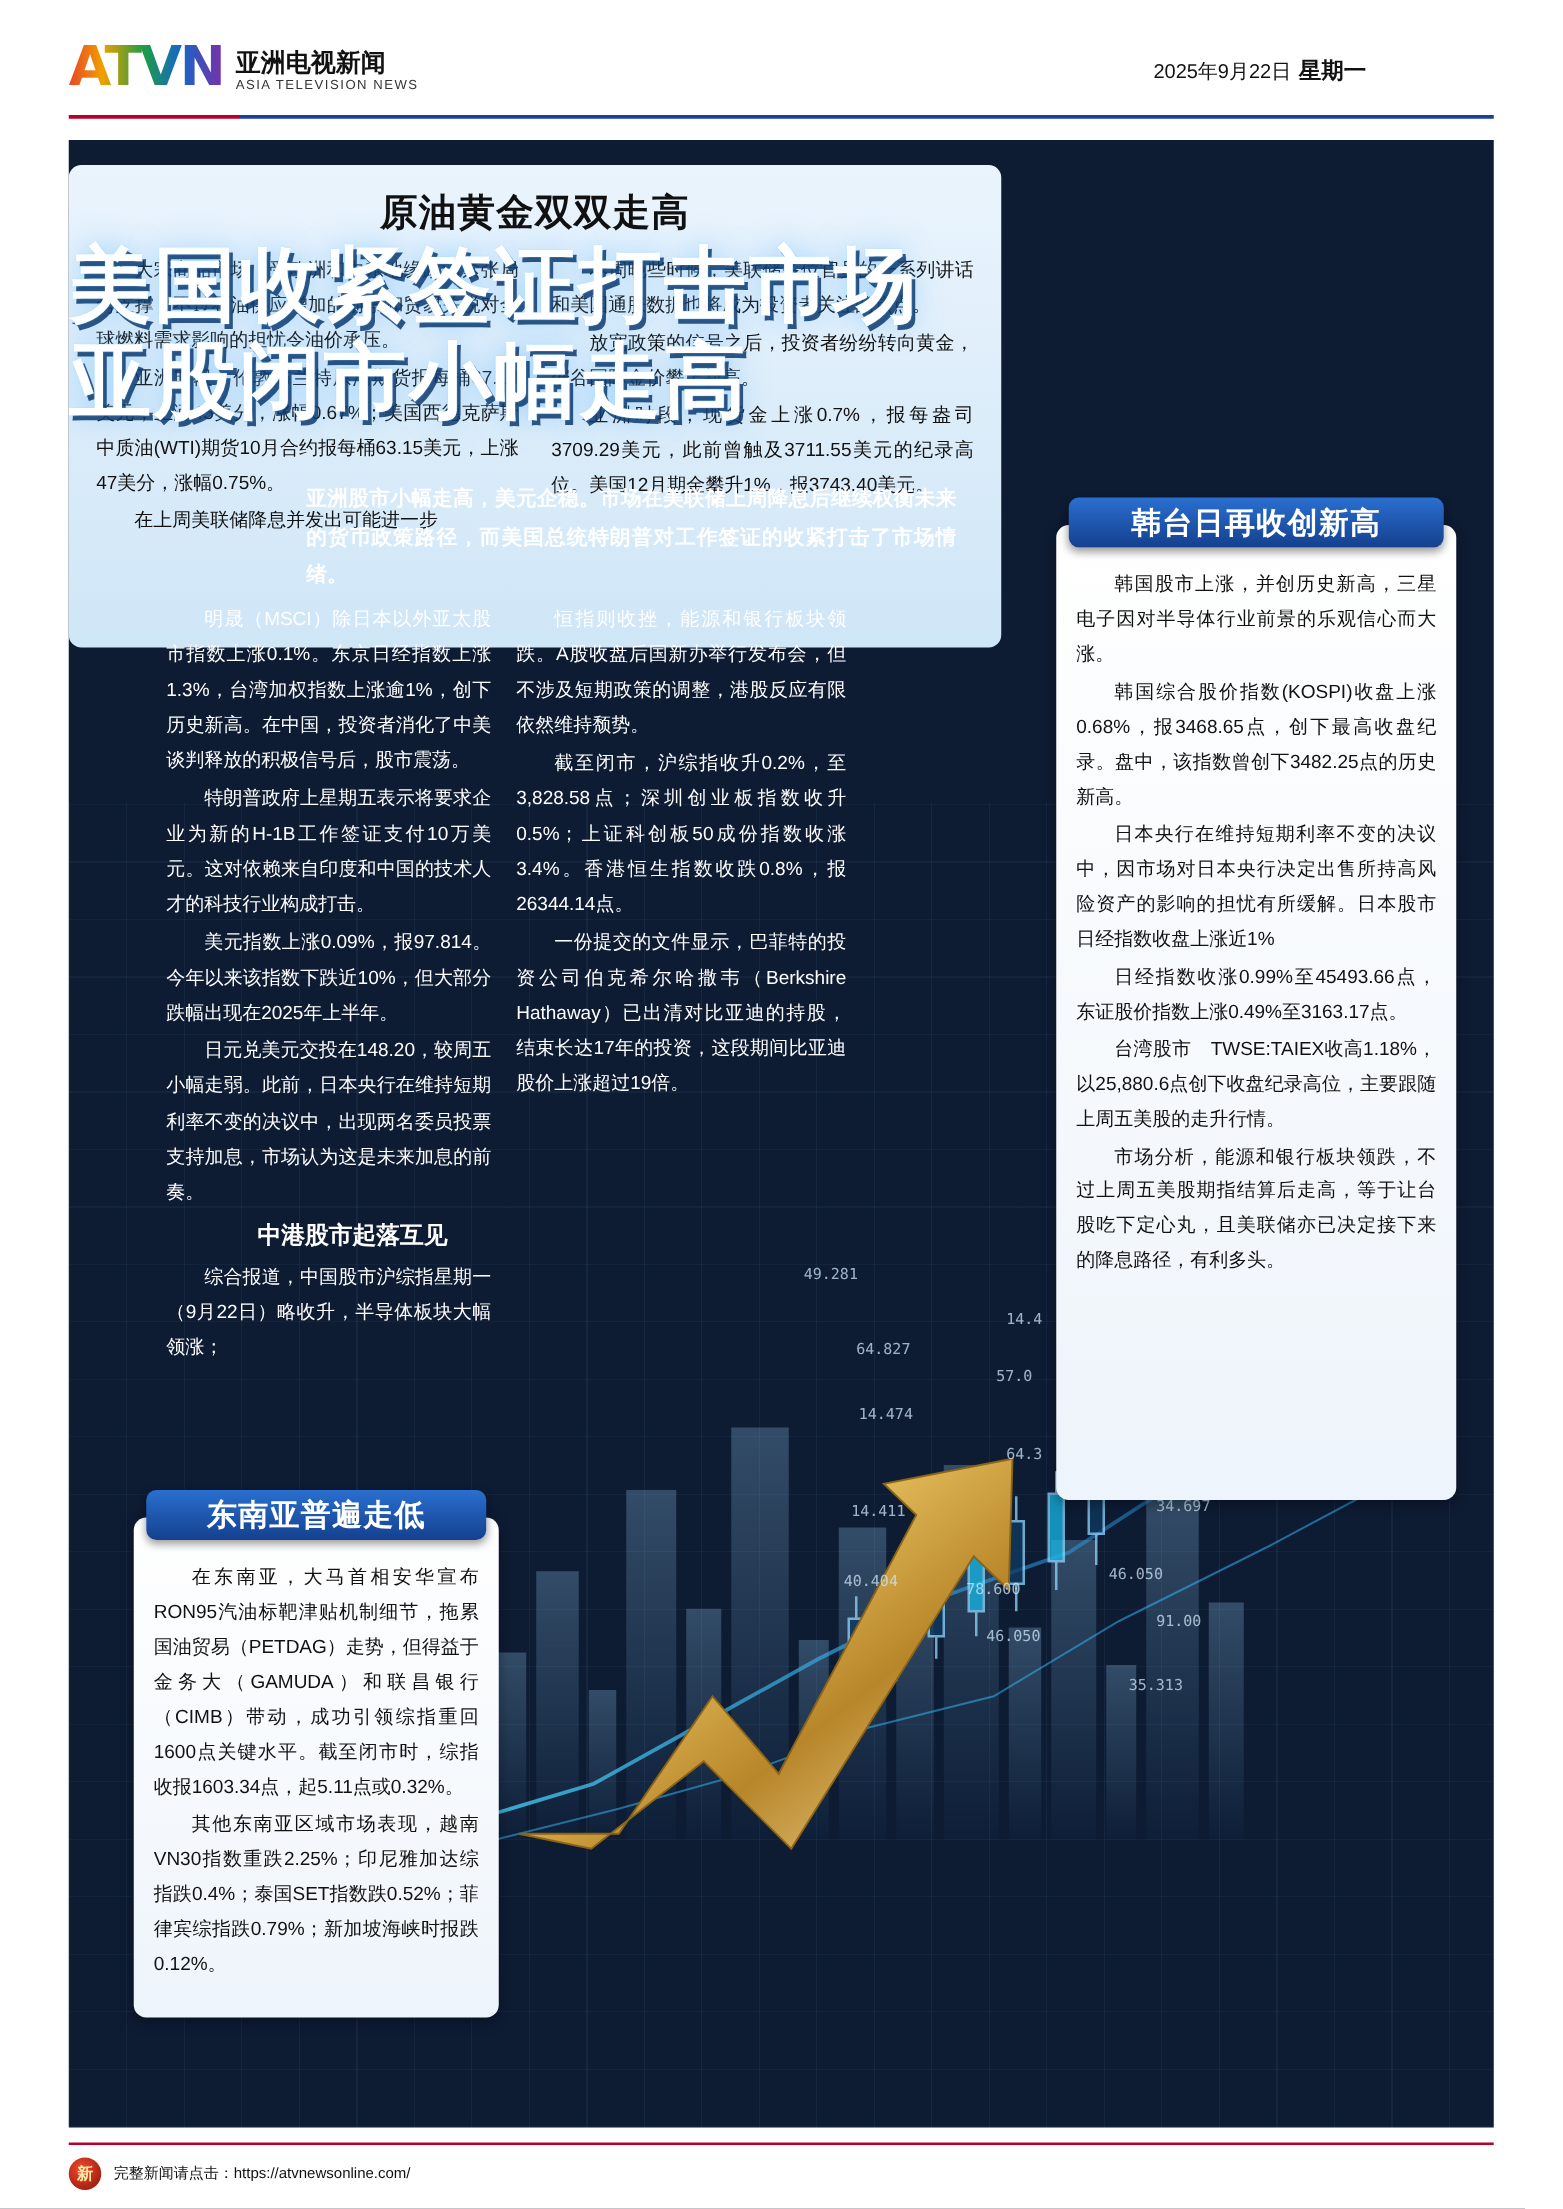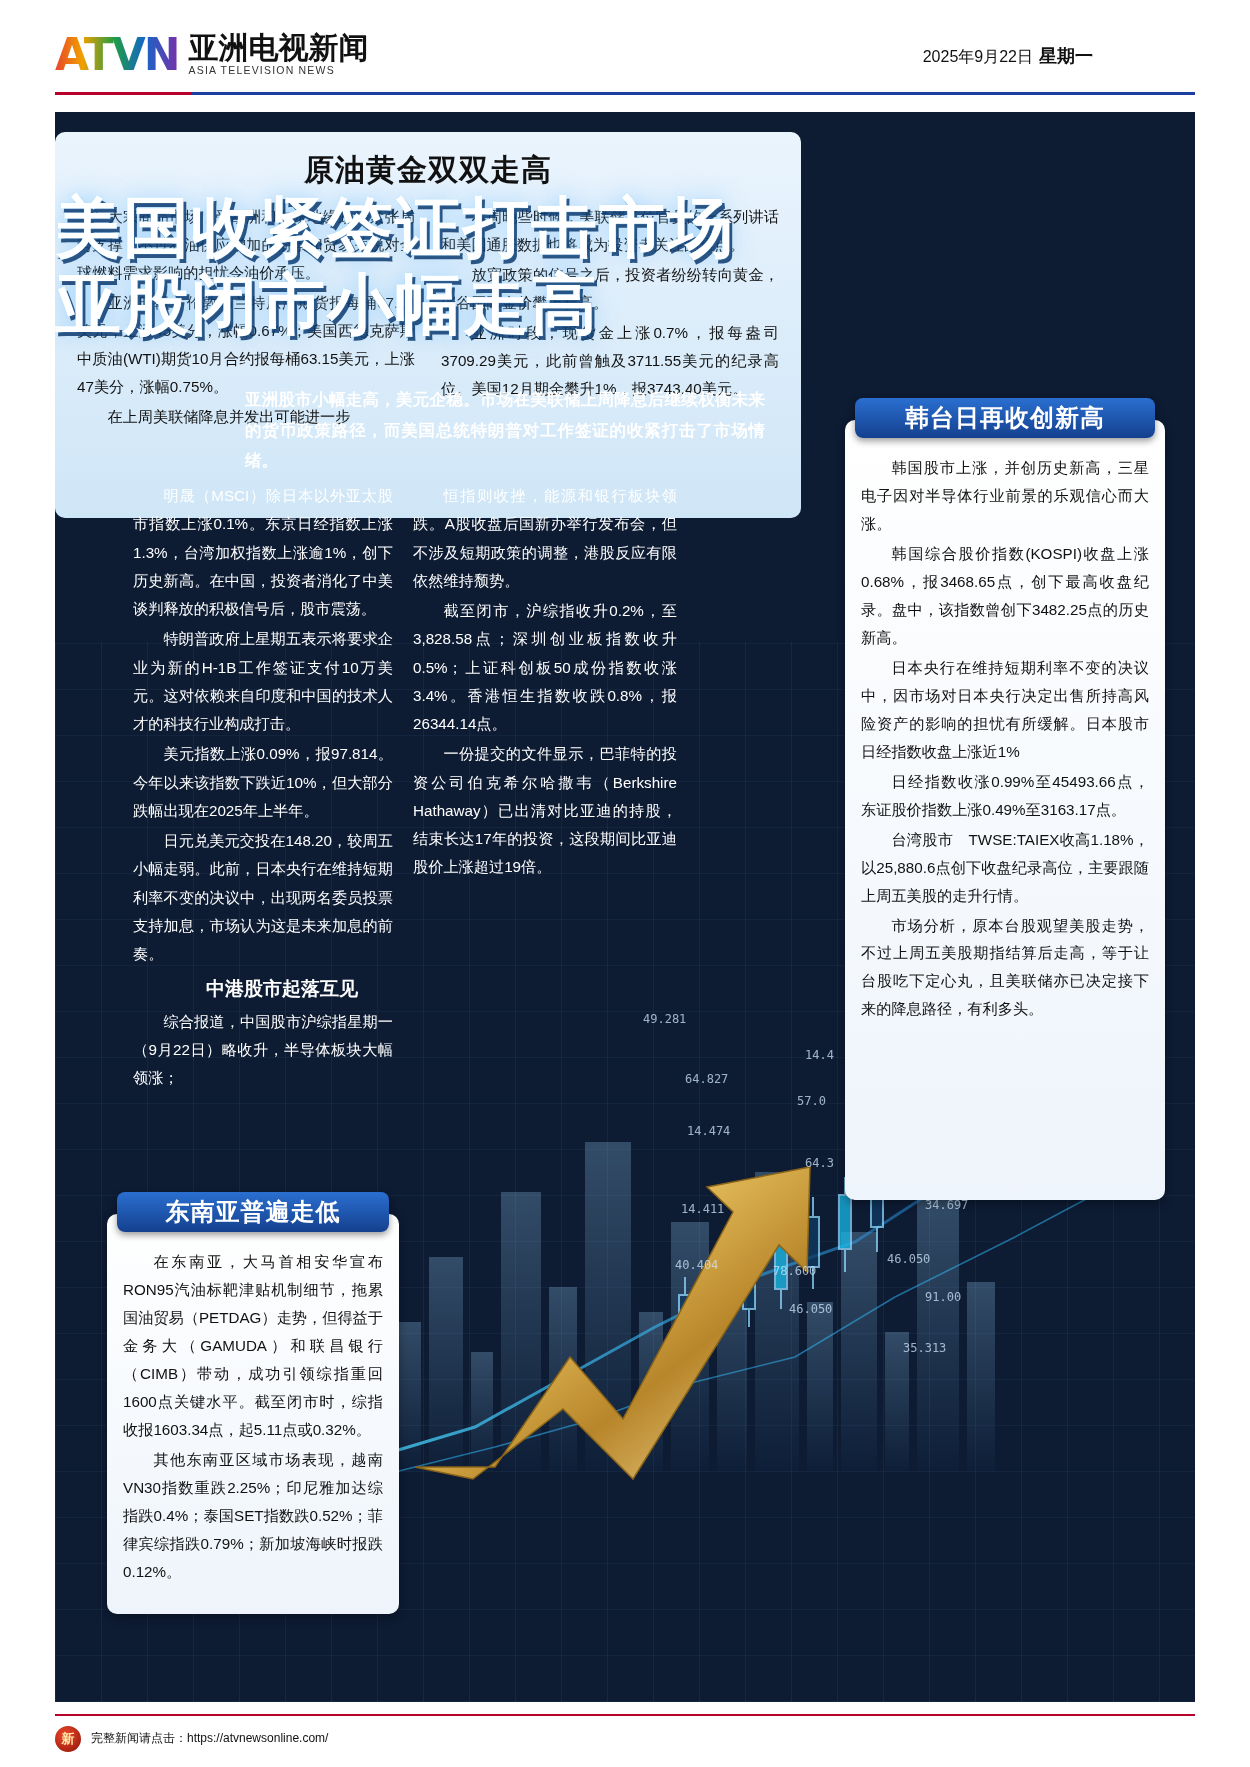--- a/index.html
+++ b/index.html
@@ -19,21 +19,21 @@
   .logo-wrap{
     position:absolute;left:55px;top:32px;display:flex;align-items:flex-end;gap:10px;
   }
   .logo-mark{
     font-size:44px;font-weight:bold;letter-spacing:-2px;line-height:1;
     background:linear-gradient(90deg,#e8442a 0%,#f0a000 22%,#1f9c44 48%,#1666c8 72%,#7a2fa8 100%);
     -webkit-background-clip:text;background-clip:text;color:transparent;
     font-family:"DejaVu Sans",sans-serif;
   }
   .logo-cn{
-    font-size:30px;font-weight:bold;color:#111;line-height:1.05;
+    font-size:20px;font-weight:bold;color:#111;line-height:1.05;
   }
   .logo-en{
     font-size:10.5px;color:#333;letter-spacing:1.2px;line-height:1.3;
   }
   .masthead-date{
     position:absolute;right:55px;top:44px;font-size:16px;color:#111;
   }
   .masthead-date .weekday{font-weight:bold;font-size:18px;margin-left:6px;}
   .rule{
     position:absolute;left:55px;top:92px;width:1140px;height:3px;
@@ -260,21 +260,21 @@
     <p>截至闭市，沪综指收升0.2%，至3,828.58点；深圳创业板指数收升0.5%；上证科创板50成份指数收涨3.4%。香港恒生指数收跌0.8%，报26344.14点。</p>
     <p>一份提交的文件显示，巴菲特的投资公司伯克希尔哈撒韦（Berkshire Hathaway）已出清对比亚迪的持股，结束长达17年的投资，这段期间比亚迪股价上涨超过19倍。</p>
   </div>
 
   <div class="box box-body" id="box-korea">
     <p>韩国股市上涨，并创历史新高，三星电子因对半导体行业前景的乐观信心而大涨。</p>
     <p>韩国综合股价指数(KOSPI)收盘上涨0.68%，报3468.65点，创下最高收盘纪录。盘中，该指数曾创下3482.25点的历史新高。</p>
     <p>日本央行在维持短期利率不变的决议中，因市场对日本央行决定出售所持高风险资产的影响的担忧有所缓解。日本股市日经指数收盘上涨近1%</p>
     <p>日经指数收涨0.99%至45493.66点，东证股价指数上涨0.49%至3163.17点。</p>
     <p>台湾股市　TWSE:TAIEX收高1.18%，以25,880.6点创下收盘纪录高位，主要跟随上周五美股的走升行情。</p>
-    <p>市场分析，原本台股观望美股走势，不过上周五美股期指结算后走高，等于让台股吃下定心丸，且美联储亦已决定接下来的降息路径，有利多头。</p>
+    <p>市场分析，能源和银行板块领跌，不过上周五美股期指结算后走高，等于让台股吃下定心丸，且美联储亦已决定接下来的降息路径，有利多头。</p>
   </div>
   <div class="box-title" id="box-korea-title">韩台日再收创新高</div>
 
   <div class="box box-body" id="box-sea">
     <p>在东南亚，大马首相安华宣布RON95汽油标靶津贴机制细节，拖累国油贸易（PETDAG）走势，但得益于金务大（GAMUDA）和联昌银行（CIMB）带动，成功引领综指重回1600点关键水平。截至闭市时，综指收报1603.34点，起5.11点或0.32%。</p>
     <p>其他东南亚区域市场表现，越南VN30指数重跌2.25%；印尼雅加达综指跌0.4%；泰国SET指数跌0.52%；菲律宾综指跌0.79%；新加坡海峡时报跌0.12%。</p>
   </div>
   <div class="box-title" id="box-sea-title">东南亚普遍走低</div>
 
   <div id="box-oil">

